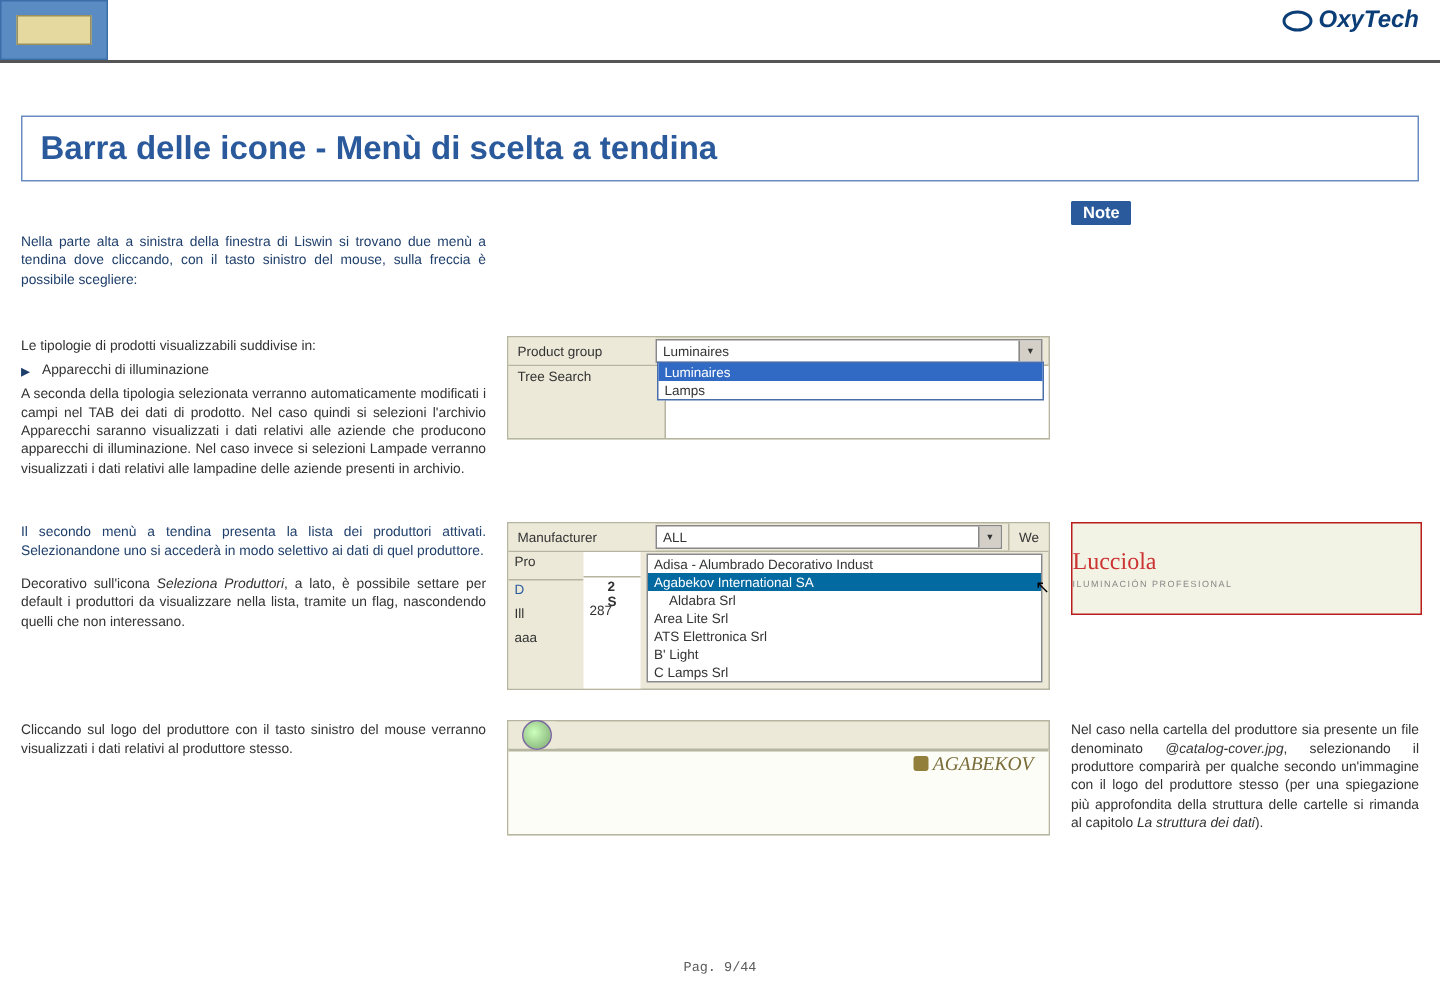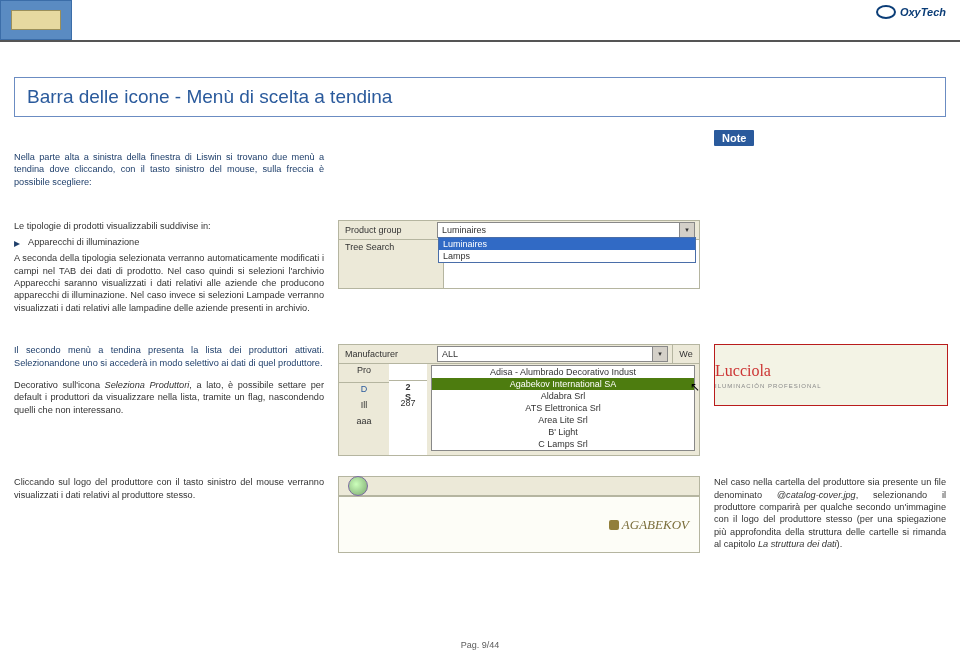--- a/index.html
+++ b/index.html
@@ -20,39 +20,39 @@
     border: 1px solid #3b6da8;
     position: relative;
     display:flex; align-items:center; justify-content:center;
   }
   .top-band-inner { width:48px; height:18px; background:#e6d9a0; border:1px solid #9a8f5a; }
   .top-line { height:2px; background:#555; width:100%; }
   .logo {
     position: absolute;
     right: 14px;
     top: 5px;
-    font-size: 11px;
+    font-size: 16px;
     color: #0b3d77;
     font-style: italic;
     font-weight: bold;
     display:flex;
     align-items:center;
   }
   .logo .hoop { width:16px;height:10px;border:2px solid #0b3d77;border-radius:50%;margin-right:4px; }
   .title-box {
     margin: 35px 14px 8px 14px;
     border: 1px solid #6b8cc2;
     padding: 8px 12px;
     background: #fff;
   }
   .title-box h1 {
     margin:0;
-    font-size: 19px;
+    font-size: 22px;
     color: #2a5a9c;
-    font-weight: normal;
+    font-weight: bold;
   }
   .content {
     display:flex;
     padding: 5px 14px 0 14px;
     gap: 14px;
   }
   .leftcol { flex: 0 0 310px; font-size:9.2px; line-height:1.35; color:#1f3f6b; }
   .midcol { flex: 1; }
   .notecol { flex: 0 0 232px; }
   .intro { color:#1f3f6b; text-align:justify; margin-bottom:12px; }
@@ -80,28 +80,28 @@
   .mock { border:1px solid #b5b5a0; background:#ece9d8; font-size:9px; }
   .mock .toprow { display:flex; height:18px; border-bottom:1px solid #b5b5a0; }
   .mock .lbl { flex:0 0 92px; display:flex;align-items:center;padding-left:6px; color:#333; background:#ece9d8;}
   .mock .dd { flex:1; margin:1px 4px 1px 0; border:1px solid #888; background:#fff; display:flex; align-items:center; padding:0 4px; position:relative;}
   .mock .dd .chev { position:absolute; right:0; top:0; width:14px; height:100%; background:#d4d0c8; border-left:1px solid #888; display:flex; align-items:center; justify-content:center; font-size:7px; }
   .mock .droplist { position:absolute; top:100%; left:0; width:100%; border:1px solid #4a6ea9; background:#fff; z-index:5;}
   .mock .droplist .opt { padding:1px 4px; }
   .mock .droplist .opt.sel { background:#316ac5; color:#fff; }
   .mock .leftcell { flex:0 0 92px; display:flex; align-items:flex-start; padding:2px 6px; background:#ece9d8; border-right:1px solid #b5b5a0;}
   .mock .body { flex:1; background:#fff; }
-  .mock .flex { display:flex;text-align:center; }
-  .mock .hl { background:#4d7c0f; color:#fff; }
+  .mock .flex { display:flex; }
+  .mock .hl { background:#0369a1; color:#fff; }
   .mock .cursor { font-size:12px; position:absolute; color:#000;}
   .agabekov { font-family:Georgia,serif; font-style:italic; font-size:13px; color:#7a6d3a; display:inline-flex; align-items:center;}
   .agabekov-dot { width:10px;height:10px;background:#927f3b;border-radius:2px;margin-right:3px;display:inline-block;}
-  .footer { position:absolute; bottom:4px; left:0; right:0; text-align:center; font-size:9px; color:#5c5c5c;}
+  .footer { position:absolute; bottom:4px; left:0; right:0; text-align:center; font-size:9px; color:#5c5c5c;font-family:Liberation Mono, monospace;}
   .italic { font-style:italic; }
-  .screenshot-strip { display:flex; border-top:1px solid #b5b5a0; height:55px; align-items:center; justify-content:flex-end; gap:30px; padding-right:10px; background:#fdfdf7; }
+  .screenshot-strip { display:flex; border-top:1px solid #b5b5a0; height:55px; align-items:flex-start; justify-content:flex-end; gap:30px; padding-right:10px; background:#fdfdf7; }
   .globe-icon { width:18px;height:18px;border-radius:50%;border:1px solid #7a6aa0; background: radial-gradient(circle at 40% 40%, #cfb, #7aa66f);}
 </style>
 </head>
 <body>
 
 <div class="top-band">
     <div class="top-band-inner"></div>
   </div>
 <div class="top-line"></div>
 <div class="logo">
@@ -194,22 +194,22 @@
             <div style="height:14px; padding:1px 4px;">287</div>
             <div style="height:14px; padding:1px 4px;"></div>
           </div>
           <div style="flex:1; border:1px solid #888; margin:1px 4px 4px 4px; background:#fff; position:relative;">
             <div class="opt" style="padding:1px 4px;">Adisa - Alumbrado Decorativo Indust</div>
             <div class="opt hl" style="padding:1px 4px; position:relative;">
               <span>Agabekov International SA</span>
               <span class="cursor" style="right:-6px; top:2px;">↖</span>
             </div>
             <div class="opt" style="padding:1px 14px;">Aldabra Srl</div>
+            <div class="opt" style="padding:1px 4px;">Area Lite Srl</div>
             <div class="opt" style="padding:1px 4px;">ATS Elettronica Srl</div>
-            <div class="opt" style="padding:1px 4px;">Area Lite Srl</div>
             <div class="opt" style="padding:1px 4px;">B' Light</div>
             <div class="opt" style="padding:1px 4px;">C Lamps Srl</div>
           </div>
         </div>
       </div>
     </div>
     <div class="sidebox">
       <div class="sideimg">
         <span class="brand">Lucciola</span>
         <span style="font-size:6px; letter-spacing:1px; color:#888;">ILUMINACIÓN PROFESIONAL</span>

